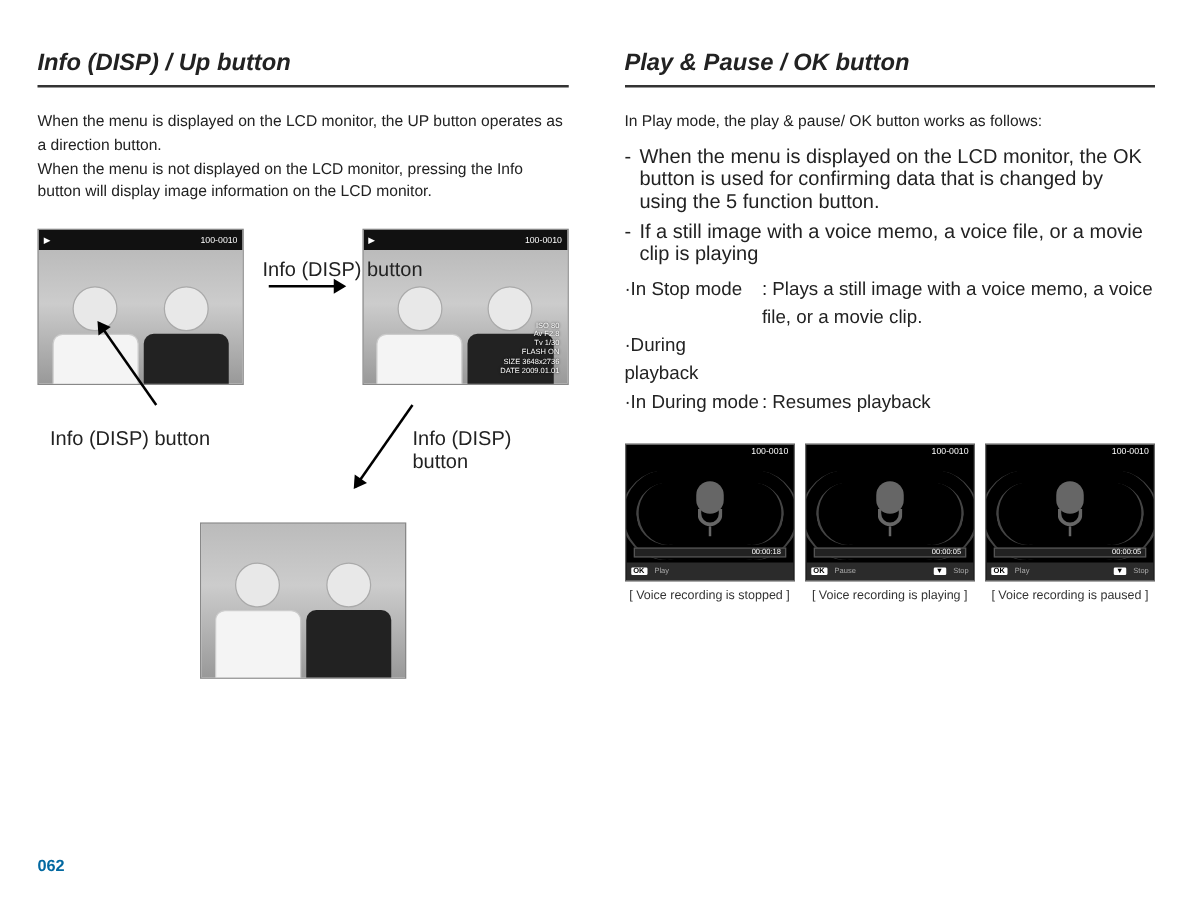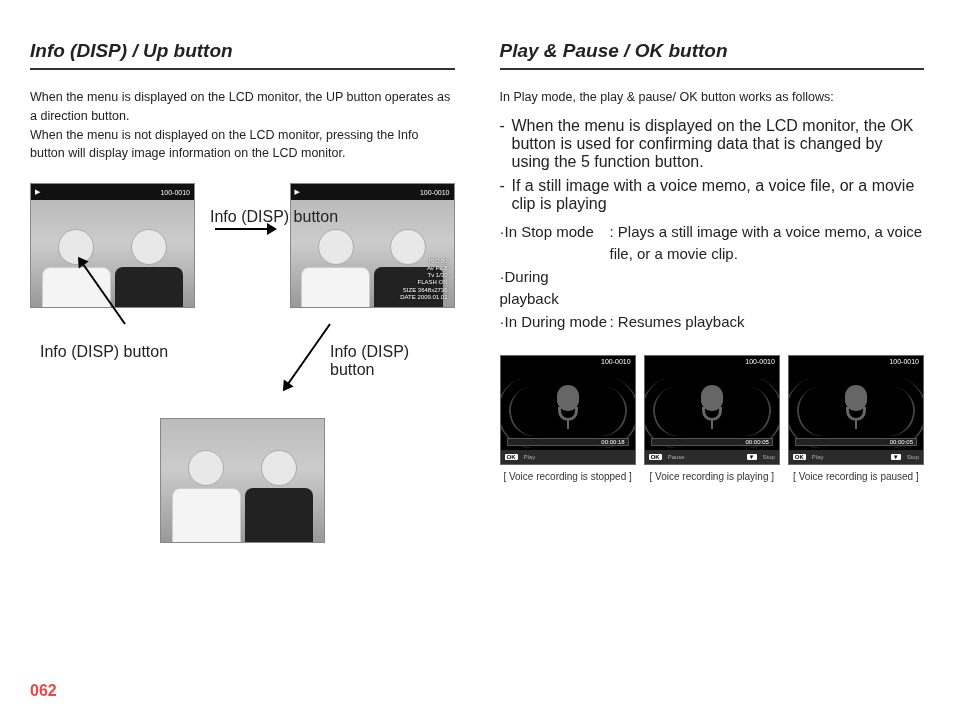--- a/index.html
+++ b/index.html
@@ -115,21 +115,21 @@
 
   .timebar { position:absolute; left:6px; right:6px; bottom:18px; height:8px; background:#222; border:1px solid #555; display:flex; align-items:center; justify-content:flex-end; padding:0 3px; }
   .timebar span { color:#fff; font-size:6px; }
   .ctrlbar { position:absolute; left:0; right:0; bottom:0; height:14px; background:#2b2b2b; display:flex; align-items:center; gap:6px; padding:0 4px; }
   .ok-badge { background:#fff; color:#000; font-size:6px; padding:0 2px; font-weight:bold; border-radius:1px; }
   .ctrl-label { color:#aaa; font-size:6px; }
   .ctrl-sep { flex:1; }
 
   .caption { font-size:10px; color:#333; margin-top:6px; }
 
-  .page-num { position:absolute; bottom:20px; left:30px; font-size:16px; color:#ef4444; font-weight:bold; }
+  .page-num { position:absolute; bottom:20px; left:30px; font-size:13px; color:#0369a1; font-weight:bold; }
 </style>
 </head>
 <body>
 
 <div class="page">
 
   <div class="col">
     <h2>Info (DISP) / Up button</h2>
     <p style="white-space:pre-line">When the menu is displayed on the LCD monitor, the UP button operates as a direction button.
 When the menu is not displayed on the LCD monitor, pressing the Info button will display image information on the LCD monitor.</p>

